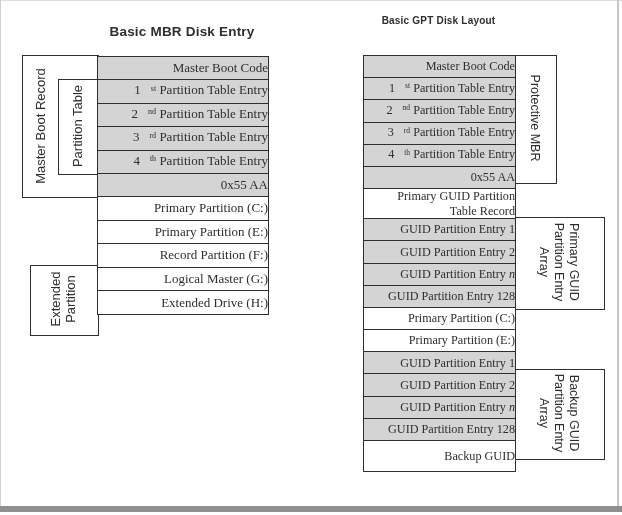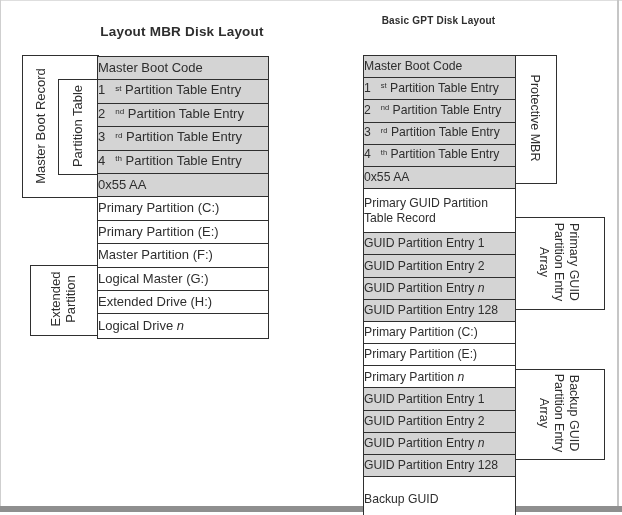--- a/index.html
+++ b/index.html
@@ -22,28 +22,28 @@
 
   .title{position:absolute;text-align:center;font-weight:bold;letter-spacing:0.2px;}
   .mbr-title{left:97px;width:170px;top:24px;font-size:13.5px;}
   .gpt-title{left:363px;width:151px;top:15px;font-size:10px;}
 
   .stack{position:absolute;border:1.2px solid var(--line);background:#fff;}
   .mbr-stack{left:97px;top:56px;width:170px;font-size:13px;}
   .gpt-stack{left:363px;top:55px;width:151px;font-size:12.2px;}
   .row{
     box-sizing:border-box;border-bottom:1.2px solid var(--line);
-    display:flex;flex-direction:column;align-items:flex-start;justify-content:center;
-    text-align:center;line-height:14.5px;white-space:nowrap;
+    display:flex;flex-direction:column;align-items:flex-end;justify-content:center;
+    text-align:center;line-height:14.5px;white-space:nowrap;font-family:Liberation Serif, serif;
   }
   .row:last-child{border-bottom:none;}
   .row.gray{background:var(--gray);}
   .mbr-stack .row{height:23.42px;}
   .gpt-stack .row{height:22.2px;}
-  .gpt-stack .row.tall{height:44px;}
+  .gpt-stack .row.tall{height:30px;}
   .sup{font-size:0.62em;position:relative;top:-0.45em;margin-left:10px;}
   .it{font-style:italic;}
 
   .bracket{position:absolute;border:1.3px solid var(--line);background:transparent;}
   #mbr-bracket{left:22px;top:55px;width:75px;height:141px;}
   #pt-bracket{left:58px;top:79px;width:39px;height:94px;}
   #ext-bracket{left:30px;top:265px;width:67px;height:69px;}
   #protective-bracket{left:514px;top:55px;width:41px;height:127px;}
   #primary-array-bracket{left:514px;top:217px;width:89px;height:91px;}
   #backup-array-bracket{left:514px;top:369px;width:89px;height:89px;}
@@ -64,21 +64,21 @@
 </head>
 <body>
 
 <div class="canvas">
 
   <div class="frame-top"></div>
   <div class="frame-left"></div>
   <div class="frame-right"></div>
   <div class="frame-bottom"></div>
 
-  <div class="title mbr-title">Layout MBR Disk Layout</div>
+  <div class="title mbr-title">Basic MBR Disk Entry</div>
   <div class="title gpt-title">Basic GPT Disk Layout</div>
 
   <div class="bracket" id="mbr-bracket"></div>
   <div class="bracket" id="pt-bracket"></div>
   <div class="bracket" id="ext-bracket"></div>
 
   <div class="vlabel ccw" id="mbr-label">Master Boot Record</div>
   <div class="vlabel ccw" id="pt-label">Partition Table</div>
   <div class="vlabel ccw" id="ext-label">
     <div>Extended</div>
@@ -120,30 +120,27 @@
       <div class="row gray">
         <div><span>0x55 AA</span></div>
       </div>
       <div class="row white">
         <div><span>Primary Partition (C:)</span></div>
       </div>
       <div class="row white">
         <div><span>Primary Partition (E:)</span></div>
       </div>
       <div class="row white">
-        <div><span>Master Partition (F:)</span></div>
+        <div><span>Record Partition (F:)</span></div>
       </div>
       <div class="row white">
         <div><span>Logical Master (G:)</span></div>
       </div>
       <div class="row white">
         <div><span>Extended Drive (H:)</span></div>
-      </div>
-      <div class="row white">
-        <div><span>Logical Drive </span><span class="it">n</span></div>
       </div>
     </div>
   <div class="stack gpt-stack" id="gpt-stack">
       <div class="row gray">
         <div><span>Master Boot Code</span></div>
       </div>
       <div class="row gray">
         <div><span>1</span><span class="sup">st</span><span> Partition Table Entry</span></div>
       </div>
       <div class="row gray">
@@ -173,23 +170,20 @@
       </div>
       <div class="row gray">
         <div><span>GUID Partition Entry 128</span></div>
       </div>
       <div class="row white">
         <div><span>Primary Partition (C:)</span></div>
       </div>
       <div class="row white">
         <div><span>Primary Partition (E:)</span></div>
       </div>
-      <div class="row white">
-        <div><span>Primary Partition </span><span class="it">n</span></div>
-      </div>
       <div class="row gray">
         <div><span>GUID Partition Entry 1</span></div>
       </div>
       <div class="row gray">
         <div><span>GUID Partition Entry 2</span></div>
       </div>
       <div class="row gray">
         <div><span>GUID Partition Entry </span><span class="it">n</span></div>
       </div>
       <div class="row gray">

